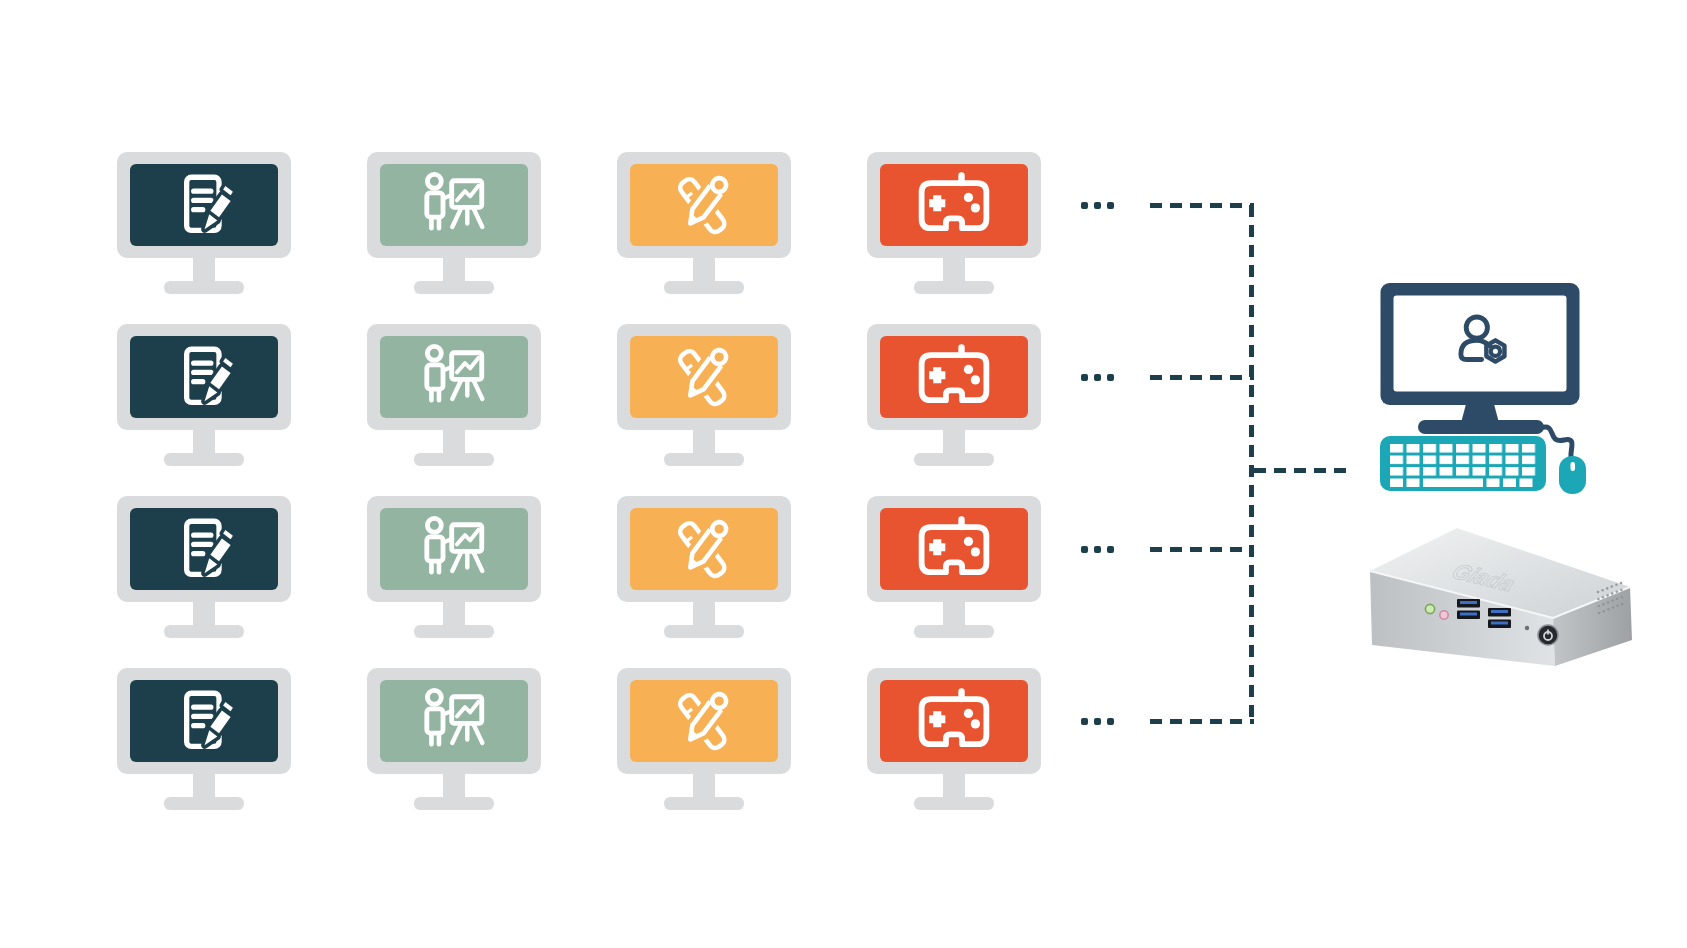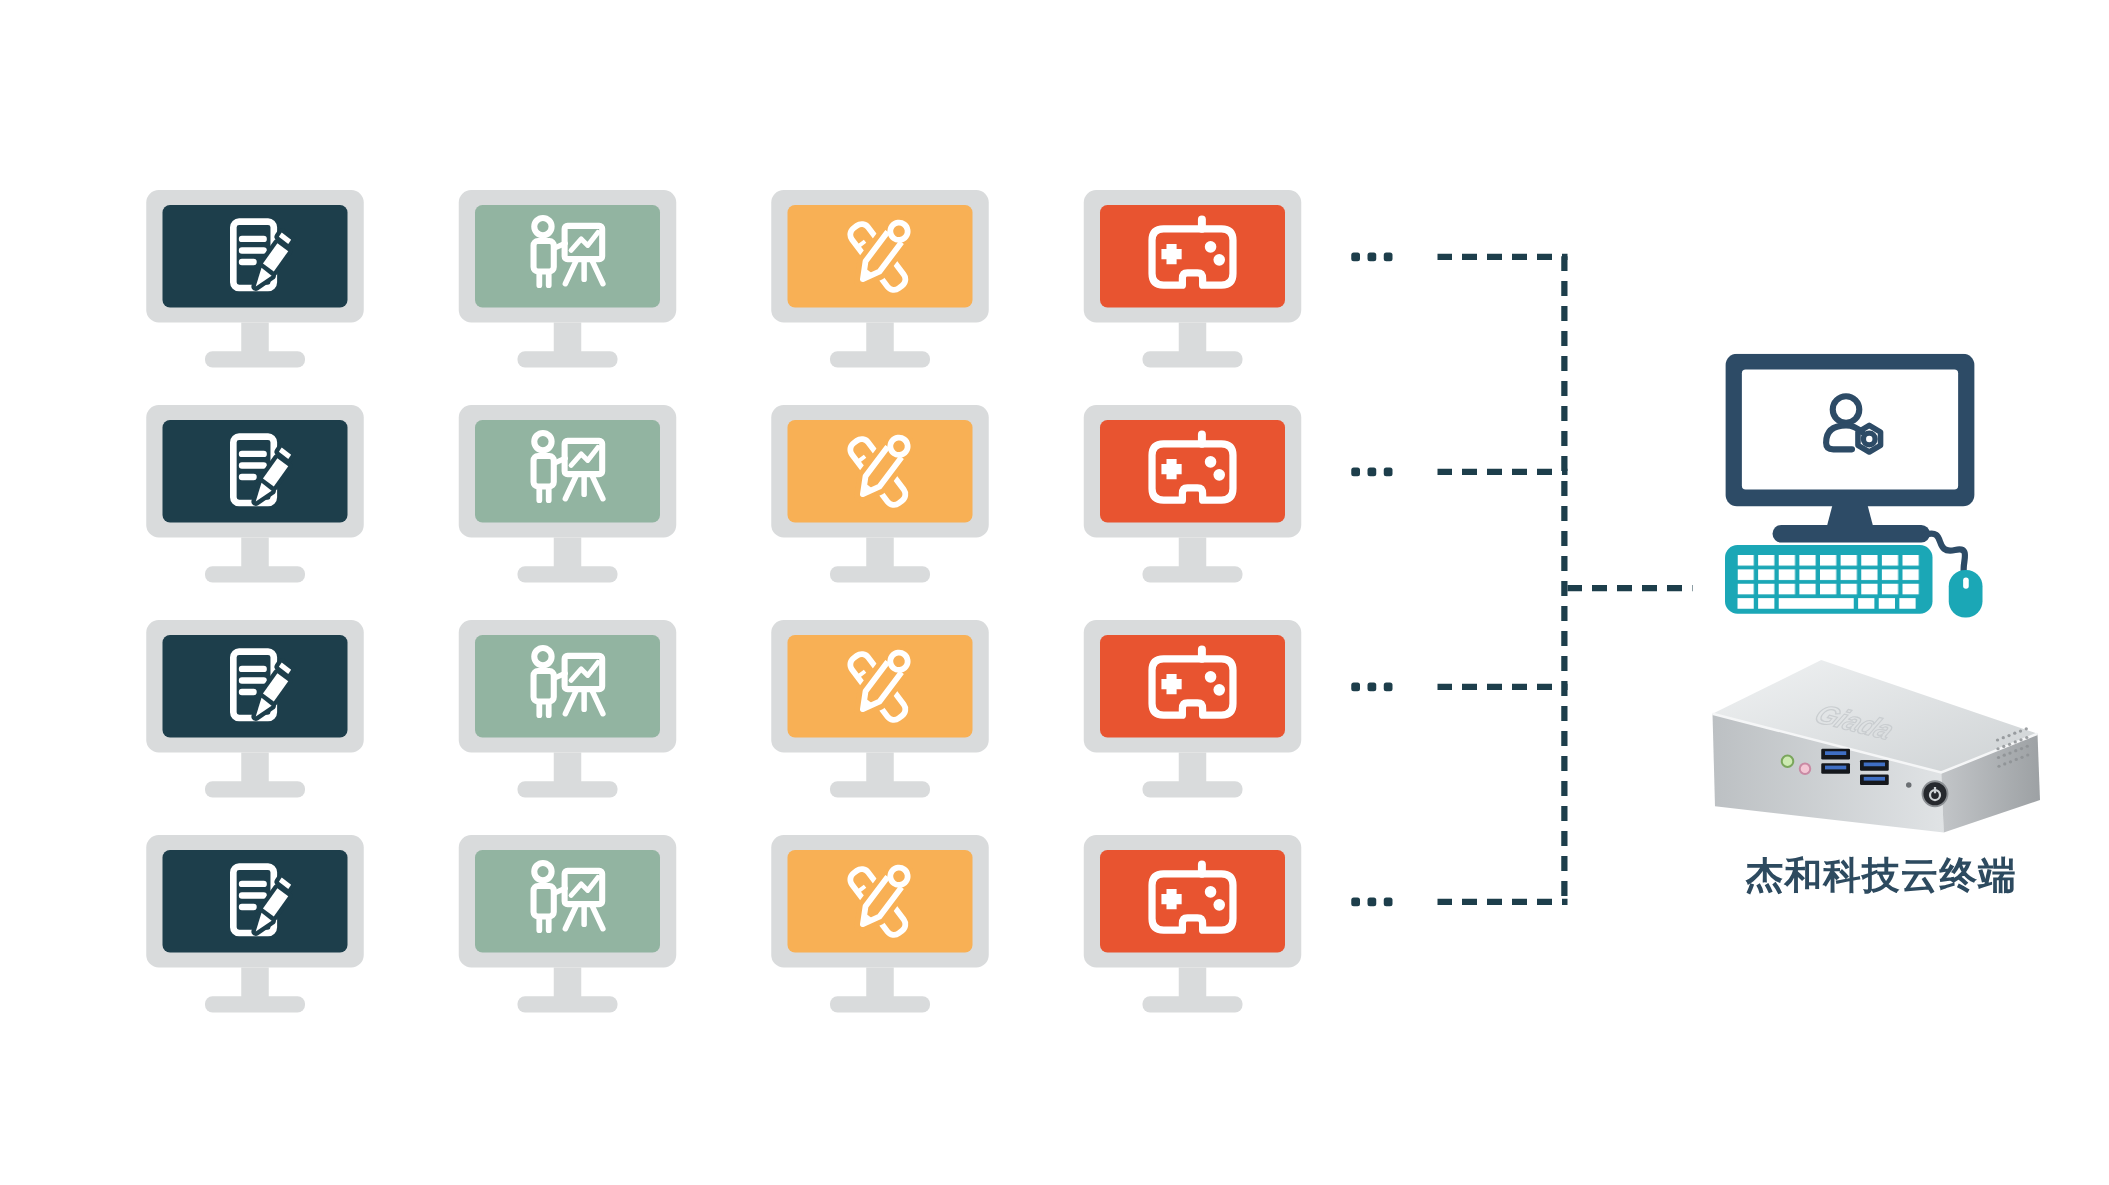--- a/index.html
+++ b/index.html
@@ -414,14 +414,13 @@
           <circle cx="237.2" cy="95.0" r="1.3"></circle>
           <circle cx="241.8" cy="93.2" r="1.3"></circle>
           <circle cx="246.4" cy="91.4" r="1.3"></circle>
           <circle cx="251.0" cy="89.6" r="1.3"></circle>
           <circle cx="255.6" cy="87.8" r="1.3"></circle>
           <circle cx="260.2" cy="86.0" r="1.3"></circle>
         </g>
     </svg>
   </div>
 
-  <div class="caption">杰和科技云终端</div>
 </div>
 
 </body></html>

